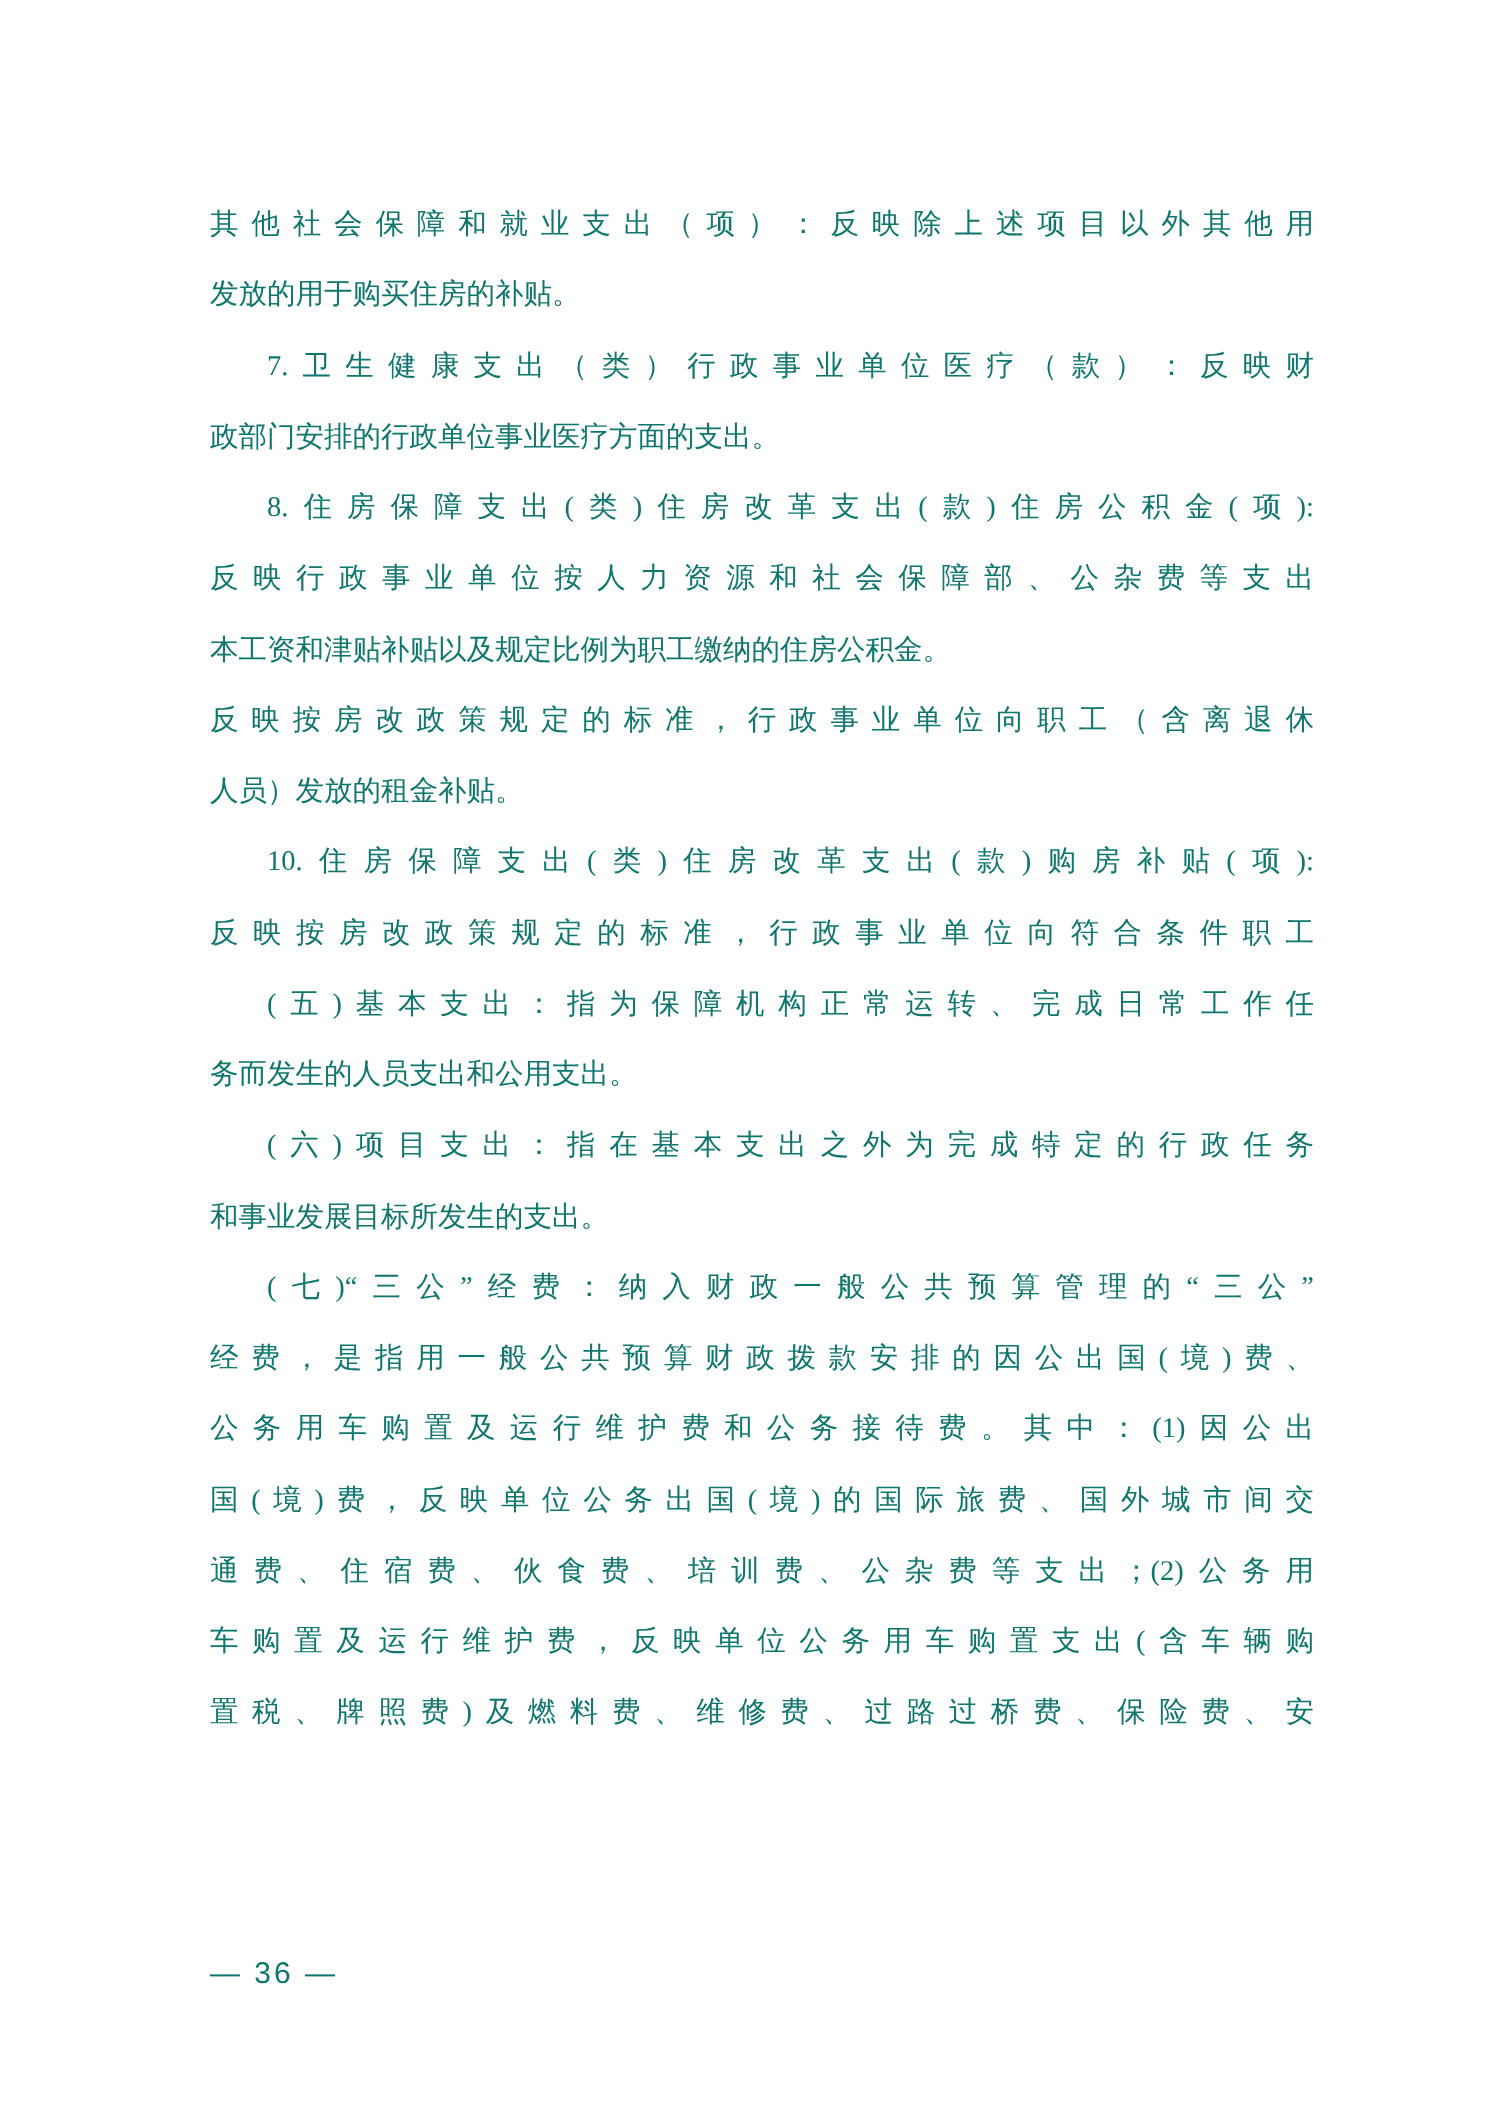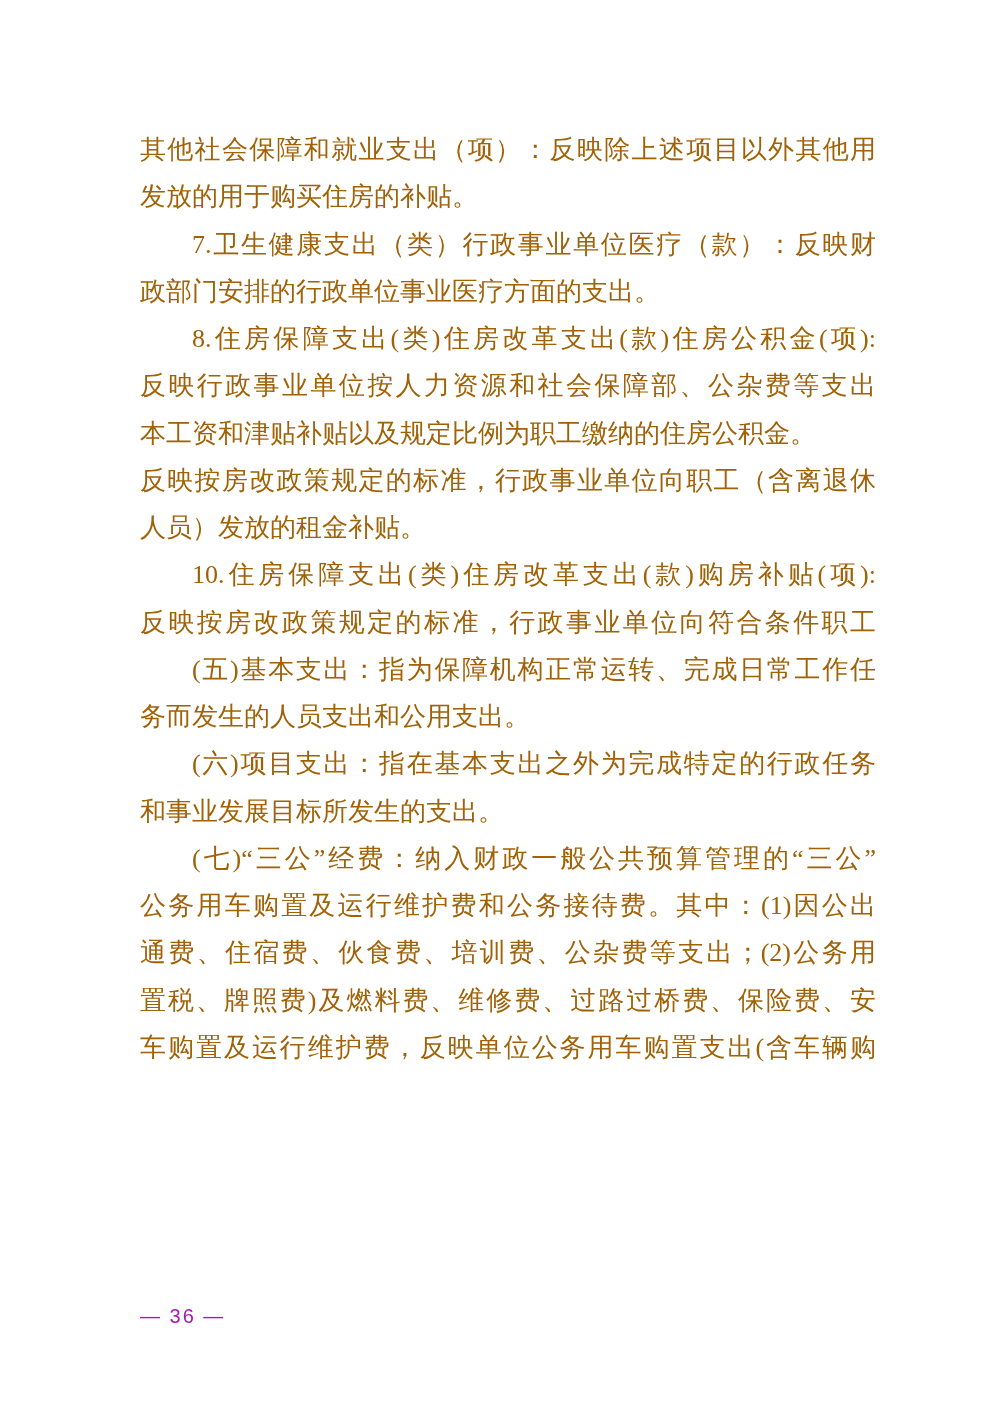--- a/index.html
+++ b/index.html
@@ -13,22 +13,22 @@
     width: 1000px;
     height: 1414px;
     background: #ffffff;
     overflow: hidden;
   }
   .doc-body {
     position: absolute;
     left: 140px;
     top: 126px;
     width: 736px;
-    color: #a16207;
-    font-size: 26px;
+    color: #0f766e;
+    font-size: 19px;
     line-height: 47.25px;
     font-weight: 400;
   }
   .line {
     text-align: justify;
     text-align-last: left;
     white-space: nowrap;
     overflow: visible;
   }
   .line.fill {
@@ -37,21 +37,21 @@
   }
   .line.indent {
     text-indent: 2em;
   }
   .page-footer {
     position: absolute;
     left: 140px;
     top: 1305px;
     font-family: "Liberation Sans", "DejaVu Sans", sans-serif;
     font-size: 20px;
-    color: #a21caf;
+    color: #0f766e;
     letter-spacing: 2px;
   }
 </style>
 </head>
 <body>
 
 <div class="page">
   <div class="doc-body">
       <div class="line fill">其他社会保障和就业支出（项）：反映除上述项目以外其他用</div>
       <div class="line">发放的用于购买住房的补贴。</div>
@@ -62,19 +62,21 @@
       <div class="line">本工资和津贴补贴以及规定比例为职工缴纳的住房公积金。</div>
       <div class="line fill">反映按房改政策规定的标准，行政事业单位向职工（含离退休</div>
       <div class="line">人员）发放的租金补贴。</div>
       <div class="line indent fill">10.住房保障支出(类)住房改革支出(款)购房补贴(项):</div>
       <div class="line fill">反映按房改政策规定的标准，行政事业单位向符合条件职工</div>
       <div class="line indent fill">(五)基本支出：指为保障机构正常运转、完成日常工作任</div>
       <div class="line">务而发生的人员支出和公用支出。</div>
       <div class="line indent fill">(六)项目支出：指在基本支出之外为完成特定的行政任务</div>
       <div class="line">和事业发展目标所发生的支出。</div>
       <div class="line indent fill">(七)“三公”经费：纳入财政一般公共预算管理的“三公”</div>
+      <div class="line fill">经费，是指用一般公共预算财政拨款安排的因公出国(境)费、</div>
       <div class="line fill">公务用车购置及运行维护费和公务接待费。其中：(1)因公出</div>
+      <div class="line fill">国(境)费，反映单位公务出国(境)的国际旅费、国外城市间交</div>
       <div class="line fill">通费、住宿费、伙食费、培训费、公杂费等支出；(2)公务用</div>
+      <div class="line fill">车购置及运行维护费，反映单位公务用车购置支出(含车辆购</div>
       <div class="line fill">置税、牌照费)及燃料费、维修费、过路过桥费、保险费、安</div>
-      <div class="line fill">车购置及运行维护费，反映单位公务用车购置支出(含车辆购</div>
     </div>
   <div class="page-footer">— 36 —</div>
 </div>
 
 </body></html>

